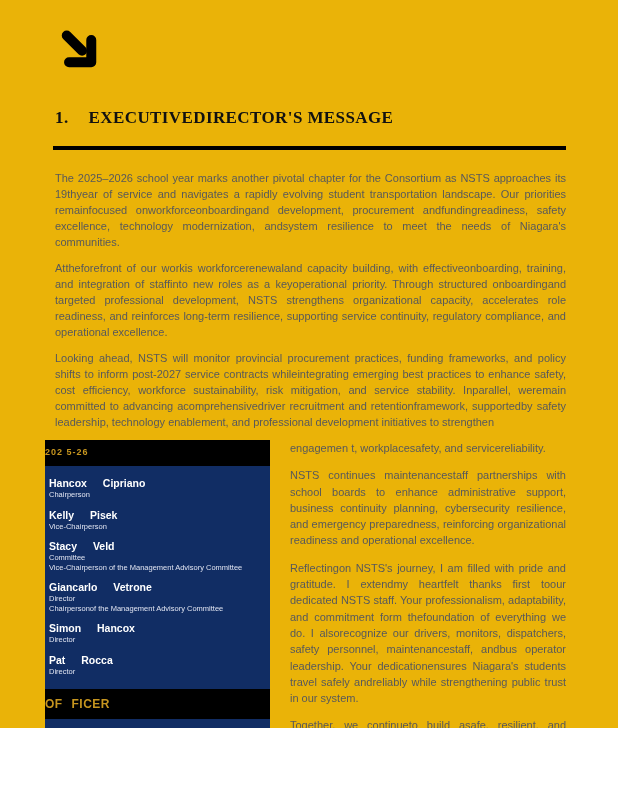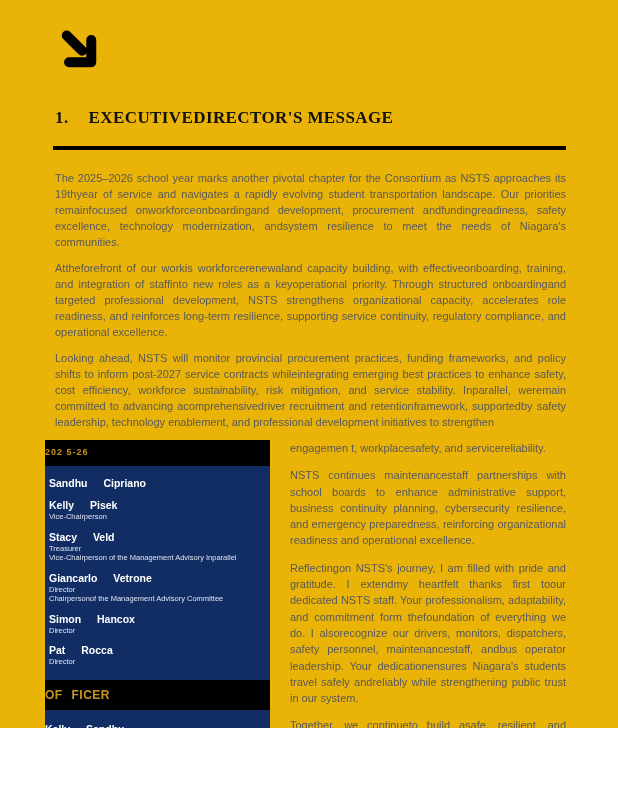--- a/index.html
+++ b/index.html
@@ -82,30 +82,31 @@
     <p class="para">Looking ahead, NSTS will monitor provincial procurement practices, funding frameworks, and policy shifts to inform post-2027 service contracts whileintegrating emerging best practices to enhance safety, cost efficiency, workforce sustainability, risk mitigation, and service stability. Inparallel, weremain committed to advancing acomprehensivedriver recruitment and retentionframework, supportedby safety leadership, technology enablement, and professional development initiatives to strengthen</p>
 
     <div class="columns">
 
       <div class="board-box">
         <div class="bb-header">
           <div class="bb-year">202 5-26</div>
         </div>
         <div class="bb-members">
           <div class="bb-member">
-            <div class="bb-name">Sandhu Cipriano</div>
+            <div class="bb-name">Hancox Cipriano</div>
+            <div class="bb-role">Chairperson</div>
           </div>
           <div class="bb-member">
             <div class="bb-name">Kelly Pisek</div>
             <div class="bb-role">Vice-Chairperson</div>
           </div>
           <div class="bb-member">
             <div class="bb-name">Stacy Veld</div>
-            <div class="bb-role">Treasurer</div>
-            <div class="bb-role">Vice-Chairperson of the Management Advisory Inparallel</div>
+            <div class="bb-role">Committee</div>
+            <div class="bb-role">Vice-Chairperson of the Management Advisory Committee</div>
           </div>
           <div class="bb-member">
             <div class="bb-name">Giancarlo Vetrone</div>
             <div class="bb-role">Director</div>
             <div class="bb-role">Chairpersonof the Management Advisory Committee</div>
           </div>
           <div class="bb-member">
             <div class="bb-name">Simon Hancox</div>
             <div class="bb-role">Director</div>
           </div>

